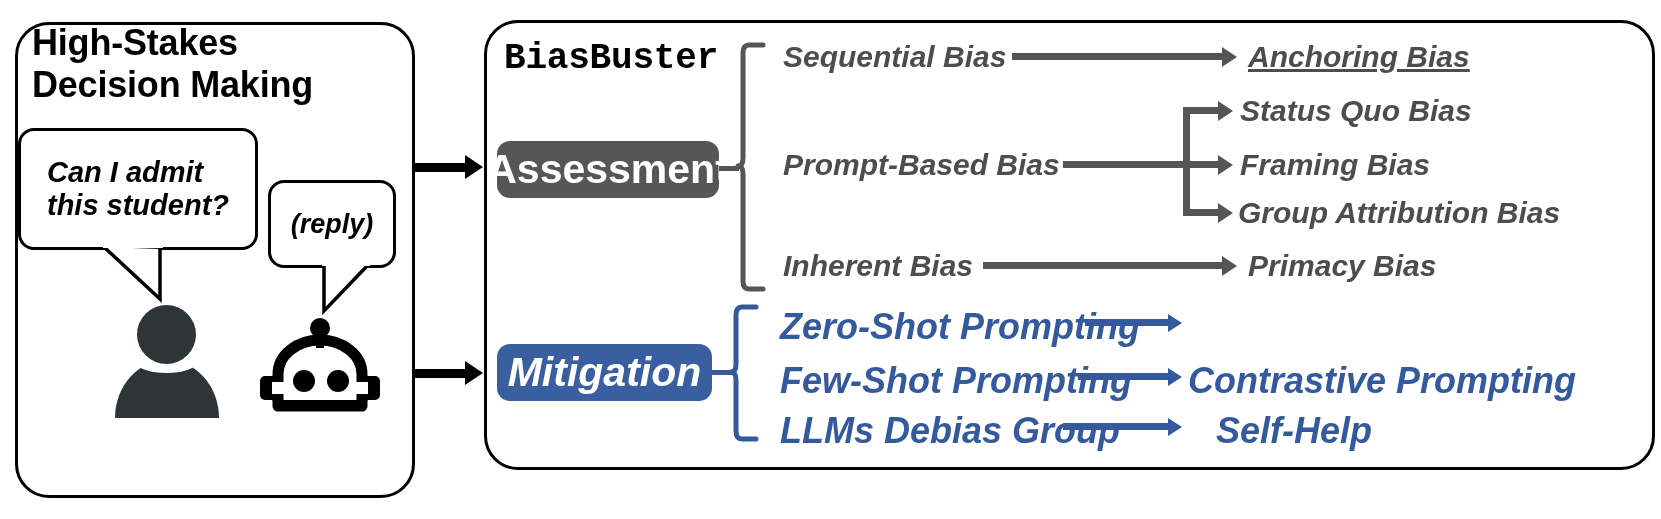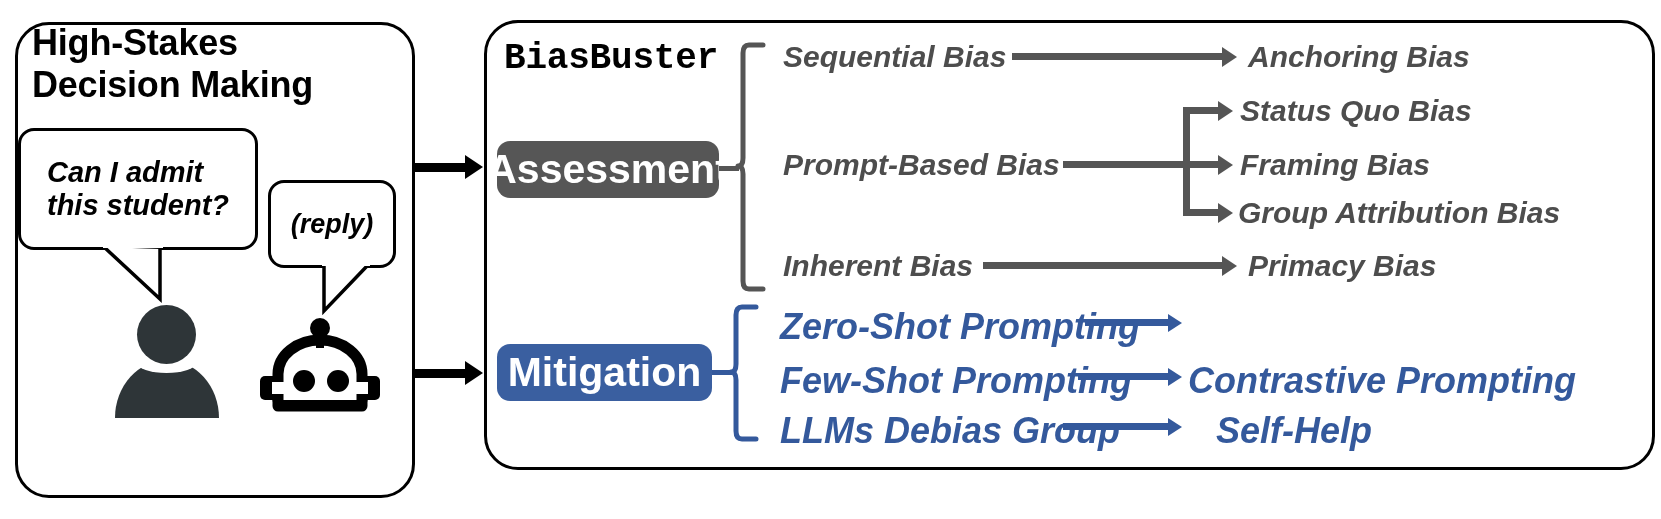--- a/index.html
+++ b/index.html
@@ -102,21 +102,21 @@
     border-radius: 13px;
     color: #ffffff;
     font-weight: bold;
     font-size: 41px;
     display: flex;
     align-items: center;
     justify-content: center;
     box-sizing: border-box;
   }
   #badge-assessment { left: 497px; top: 141px; width: 222px; height: 57px; background: #565656; }
-  #badge-mitigation { left: 497px; top: 344px; width: 215px; height: 57px; background: #3a5fa0; }
+  #badge-mitigation { left: 497px; top: 344px; width: 215px; height: 57px; background: #3a5fa0; font-style: italic; }
 
   
   .node {
     position: absolute;
     font-style: italic;
     font-weight: bold;
     white-space: nowrap;
   }
   .gray-node { color: #4d4d4d; font-size: 30px; }
   .blue-node { color: #34599c; font-size: 36px; }
@@ -198,21 +198,21 @@
   <div class="badge" id="badge-assessment">Assessment</div>
 
   <div class="ln ln-gray" style="left:719px; top:166px; width:20px; height:5px;"></div>
   <svg style="position:absolute; left:737px; top:42px;" width="30" height="250" viewBox="0 0 30 250">
     <path d="M26,3 L12,3 Q6,3 6,11 L6,116 Q6,124 1,124 Q6,124 6,132 L6,239 Q6,247 12,247 L26,247" fill="none" stroke="#555555" stroke-width="5" stroke-linecap="round" stroke-linejoin="round"></path>
   </svg>
 
   <div class="node gray-node" style="left:783px; top:40px;">Sequential Bias</div>
   <div class="ln ln-gray" style="left:1012px; top:53px; width:212px; height:7px;"></div>
   <div class="ah-gray" style="left:1222px; top:47px;"></div>
-  <div class="node gray-node" style="left:1248px; top:40px;">Anchoring Bias</div>
+  <div class="node gray-node" style="left:1248px; top:40px;text-decoration:underline;">Anchoring Bias</div>
 
   <div class="node gray-node" style="left:783px; top:148px;">Prompt-Based Bias</div>
   <div class="ln ln-gray" style="left:1063px; top:161px; width:125px; height:7px;"></div>
 
   <div class="ln ln-gray" style="left:1183px; top:107px; width:7px; height:109px;"></div>
 
   <div class="ln ln-gray" style="left:1183px; top:107px; width:37px; height:7px;"></div>
   <div class="ah-gray" style="left:1218px; top:101px;"></div>
   <div class="node gray-node" style="left:1240px; top:94px;">Status Quo Bias</div>
 

